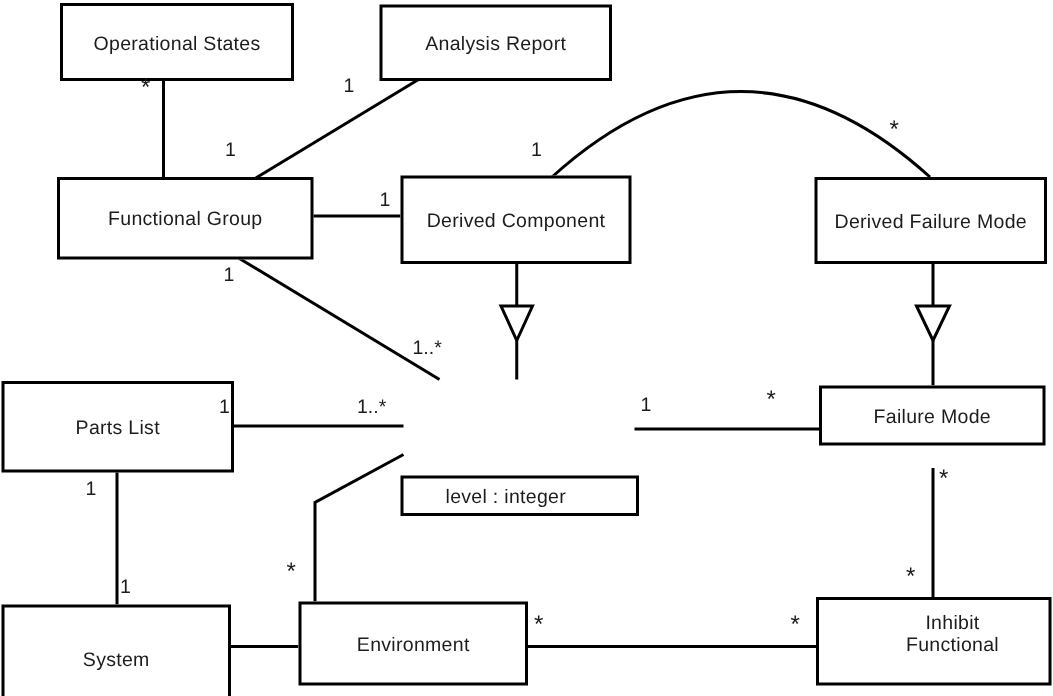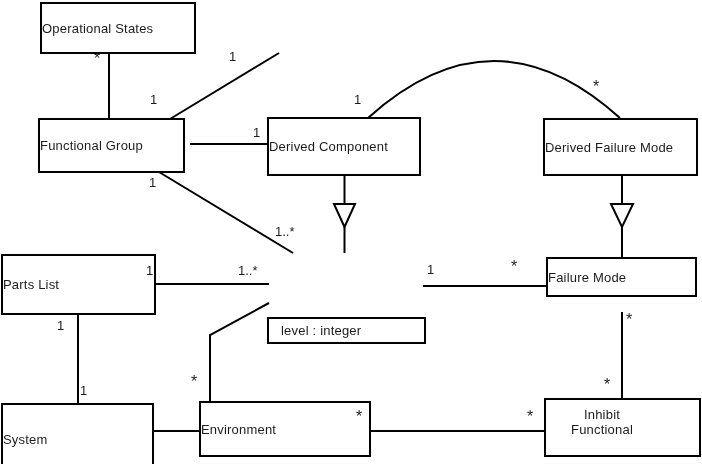--- a/index.html
+++ b/index.html
@@ -23,20 +23,21 @@
     height: 464px;
     z-index: 1;
   }
   .uml-class {
     position: absolute;
     box-sizing: border-box;
     border: 2px solid #000000;
     background: #ffffff;
     display: flex;
     align-items: center;
+    justify-content: center;
     text-align: center;
     font-size: 13px;
     color: #1c1c1c;
     z-index: 2;
     letter-spacing: 0.2px;
   }
   .uml-class.left-text {
     justify-content: flex-start;
     text-align: left;
   }
@@ -48,29 +49,29 @@
     line-height: 13px;
     white-space: nowrap;
   }
   .mult.star {
     font-size: 16px;
     line-height: 16px;
   }
   
   #box-operational-states  { left: 40px;  top: 2px;   width: 156px; height: 52px; }
   #box-analysis-report     { left: 253px; top: 3px;   width: 155px; height: 51px; }
-  #box-functional-group    { left: 38px;  top: 118px; width: 147px; height: 55px; }
+  #box-functional-group    { left: 38px;  top: 118px; width: 171px; height: 55px; }
   #box-derived-component   { left: 267px; top: 117px; width: 154px; height: 59px; }
   #box-derived-failure-mode{ left: 543px; top: 118px; width: 155px; height: 58px; }
   #box-parts-list          { left: 1px;   top: 254px; width: 155px; height: 61px; }
   #box-component-name      { left: 269px; top: 253px; width: 155px; height: 64px; }
-  #box-component-attr      { left: 267px; top: 317px; width: 159px; height: 27px; padding-left: 12px; }
+  #box-component-attr      { left: 267px; top: 317px; width: 159px; height: 27px; padding-left: 28px; }
   #box-failure-mode        { left: 546px; top: 257px; width: 151px; height: 40px; }
   #box-system              { left: 1px;   top: 403px; width: 153px; height: 72px; }
-  #box-environment         { left: 199px; top: 401px; width: 172px; height: 56px; }
+  #box-environment         { left: 199px; top: 401px; width: 153px; height: 56px; }
   #box-inhibit-conditions  { left: 544px; top: 398px; width: 157px; height: 59px;
                              align-items: flex-start; padding-top: 7px; padding-left: 25px;
                              line-height: 15px; }
 </style>
 </head>
 <body>
 
 <div id="canvas">
 
   <svg id="connector-layer" viewBox="0 0 702 464" xmlns="http://www.w3.org/2000/svg">
@@ -93,20 +94,23 @@
       <polyline points="210,401 210,335 269,303"></polyline>
       <line x1="622" y1="312" x2="622" y2="398"></line>
       <line x1="351" y1="431" x2="544" y2="431"></line>
     </g>
   </svg>
 
   <div class="uml-class" id="box-operational-states">
     <span>Operational States</span>
   </div>
 
+  <div class="uml-class" id="box-analysis-report">
+    <span>Analysis Report</span>
+  </div>
 
   <div class="uml-class" id="box-functional-group">
     <span>Functional Group</span>
   </div>
 
   <div class="uml-class" id="box-derived-failure-mode">
     <span>Derived Failure Mode</span>
   </div>
 
   <div class="uml-class" id="box-derived-component">

